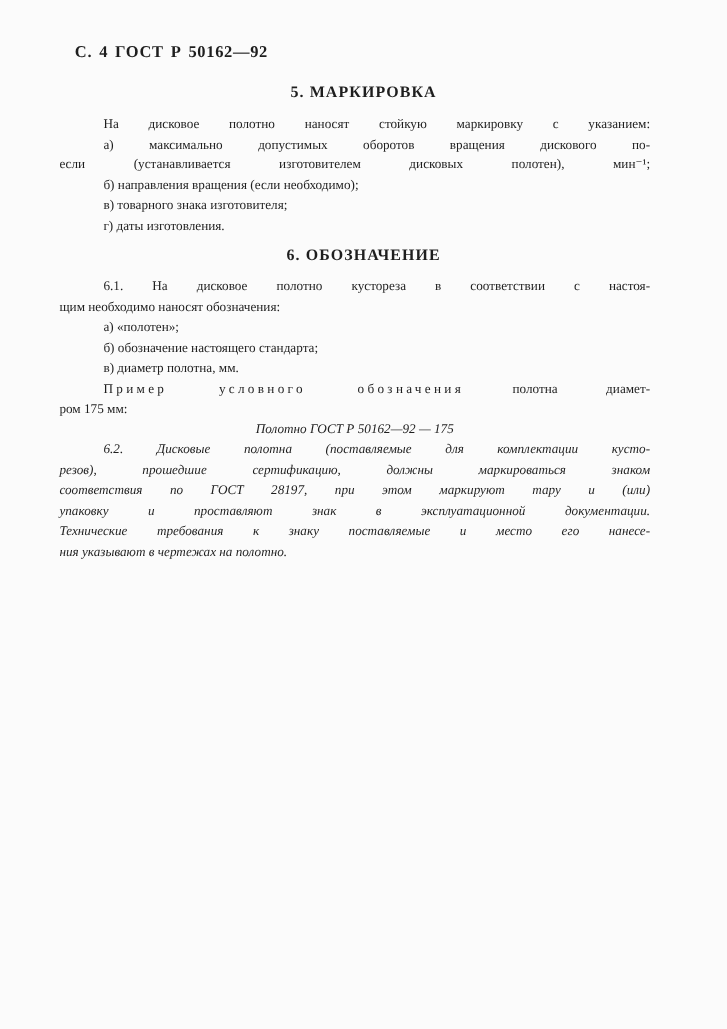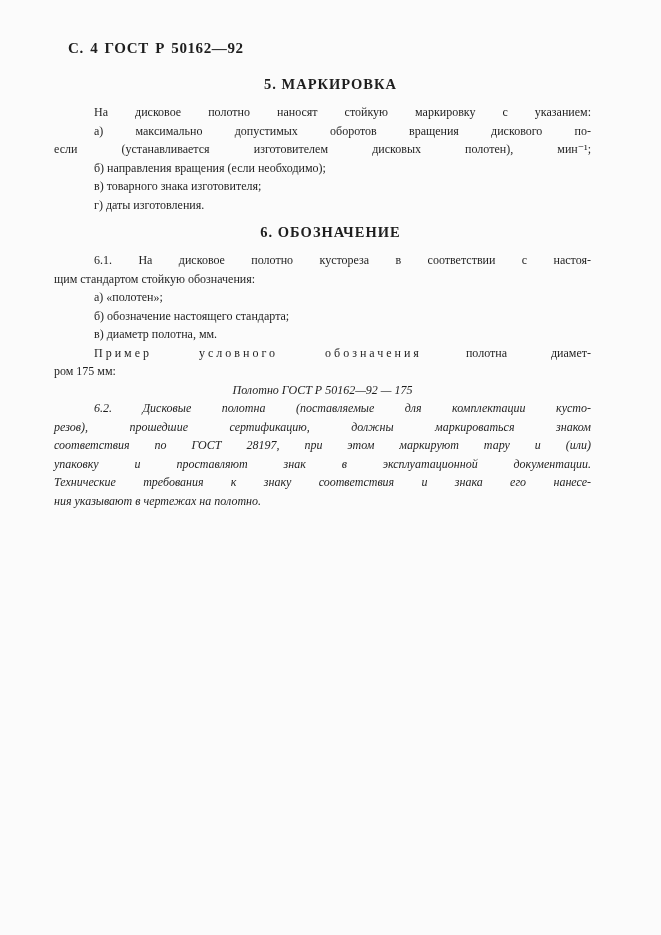--- a/index.html
+++ b/index.html
@@ -55,28 +55,28 @@
     <div class="line j">если (устанавливается изготовителем дисковых полотен), мин⁻¹;</div>
     <div class="line ind">б) направления вращения (если необходимо);</div>
     <div class="line ind">в) товарного знака изготовителя;</div>
     <div class="line ind">г) даты изготовления.</div>
   </div>
 
   <div class="sec-title t6">6. ОБОЗНАЧЕНИЕ</div>
 
   <div class="block b6">
     <div class="line ind j">6.1. На дисковое полотно кустореза в соответствии с настоя-</div>
-    <div class="line">щим стандартом стойкую обозначения:</div>
+    <div class="line">щим необходимо наносят обозначения:</div>
     <div class="line ind">а) «полотен»;</div>
     <div class="line ind">б) обозначение настоящего стандарта;</div>
     <div class="line ind">в) диаметр полотна, мм.</div>
     <div class="line ind j"><span class="spread">Пример условного обозначения</span> <span>полотна диамет-</span></div>
     <div class="line">ром 175 мм:</div>
     <div class="line ctr it">Полотно ГОСТ Р 50162—92 — 175</div>
     <div class="line ind j it">6.2. Дисковые полотна (поставляемые для комплектации кусто-</div>
     <div class="line j it">резов), прошедшие сертификацию, должны маркироваться знаком</div>
     <div class="line j it">соответствия по ГОСТ 28197, при этом маркируют тару и (или)</div>
     <div class="line j it">упаковку и проставляют знак в эксплуатационной документации.</div>
-    <div class="line j it">Технические требования к знаку соответствия и знака его нанесе-</div>
+    <div class="line j it">Технические требования к знаку поставляемые и место его нанесе-</div>
     <div class="line it">ния указывают в чертежах на полотно.</div>
   </div>
 
 </div>
 
 </body></html>

